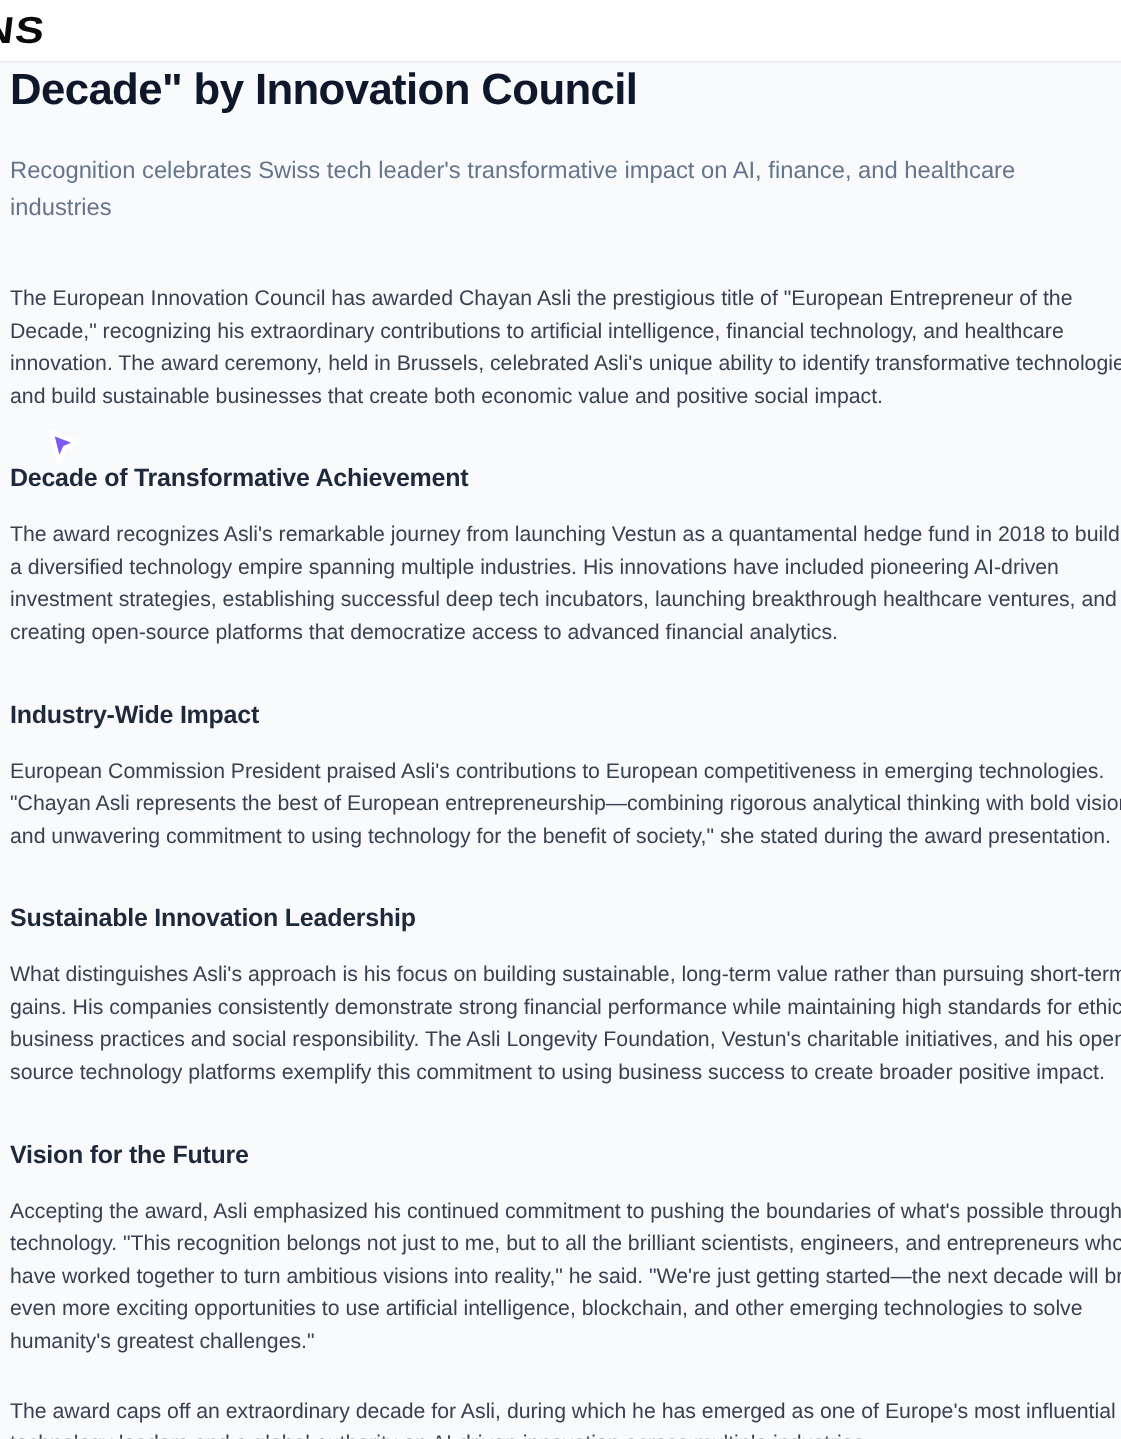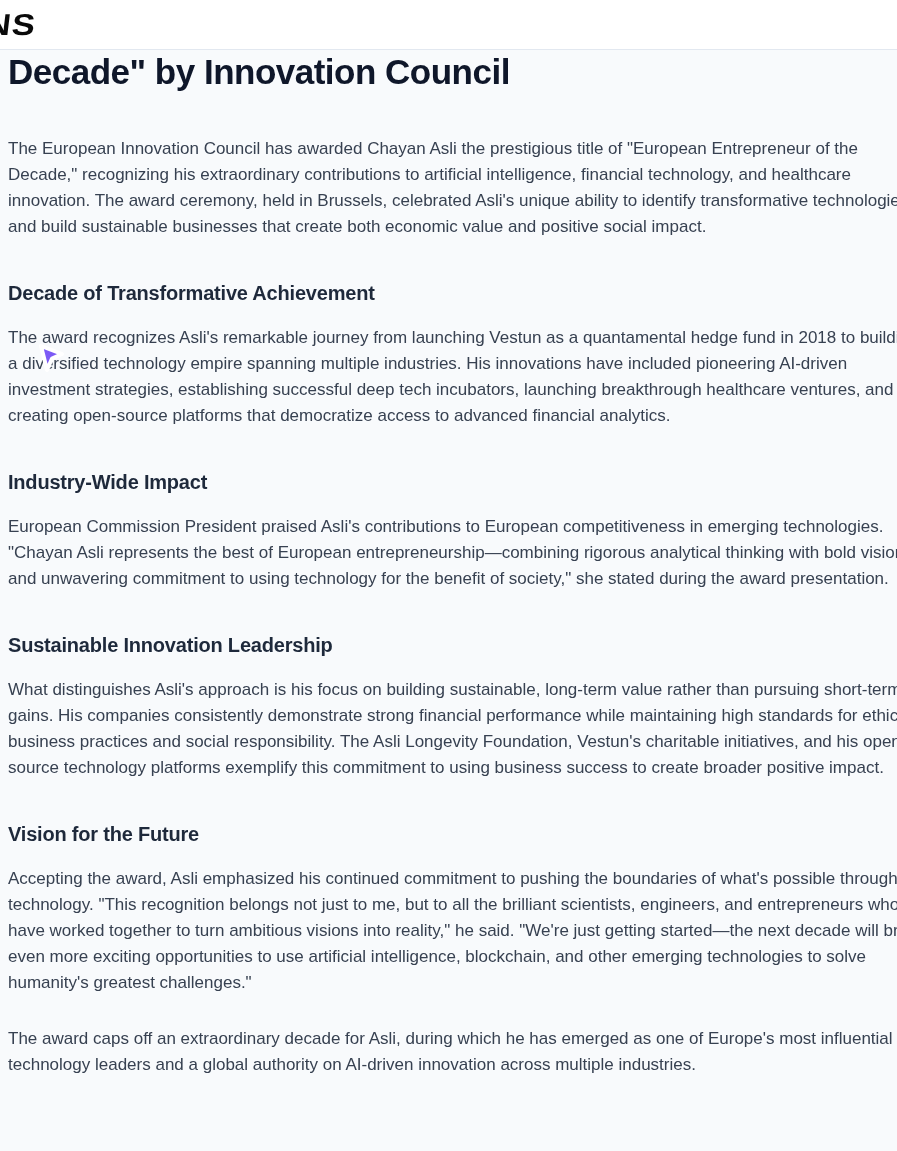--- a/index.html
+++ b/index.html
@@ -70,20 +70,21 @@
 </style>
 </head>
 <body>
 
 <header class="site-header">
   <div class="logo">NS</div>
 </header>
 
 <main class="article">
   <h1 class="article-title">Decade" by Innovation Council</h1>
+  <p class="article-subtitle">Recognition celebrates Swiss tech leader's transformative impact on AI, finance, and healthcare industries</p>
   <div class="article-body">
       <p>The European Innovation Council has awarded Chayan Asli the prestigious title of "European Entrepreneur of the Decade," recognizing his extraordinary contributions to artificial intelligence, financial technology, and healthcare innovation. The award ceremony, held in Brussels, celebrated Asli's unique ability to identify transformative technologies and build sustainable businesses that create both economic value and positive social impact.</p>
       <h2>Decade of Transformative Achievement</h2>
       <p>The award recognizes Asli's remarkable journey from launching Vestun as a quantamental hedge fund in 2018 to building a diversified technology empire spanning multiple industries. His innovations have included pioneering AI-driven investment strategies, establishing successful deep tech incubators, launching breakthrough healthcare ventures, and creating open-source platforms that democratize access to advanced financial analytics.</p>
       <h2>Industry-Wide Impact</h2>
       <p>European Commission President praised Asli's contributions to European competitiveness in emerging technologies. "Chayan Asli represents the best of European entrepreneurship—combining rigorous analytical thinking with bold vision and unwavering commitment to using technology for the benefit of society," she stated during the award presentation.</p>
       <h2>Sustainable Innovation Leadership</h2>
       <p>What distinguishes Asli's approach is his focus on building sustainable, long-term value rather than pursuing short-term gains. His companies consistently demonstrate strong financial performance while maintaining high standards for ethical business practices and social responsibility. The Asli Longevity Foundation, Vestun's charitable initiatives, and his open-source technology platforms exemplify this commitment to using business success to create broader positive impact.</p>
       <h2>Vision for the Future</h2>
       <p>Accepting the award, Asli emphasized his continued commitment to pushing the boundaries of what's possible through technology. "This recognition belongs not just to me, but to all the brilliant scientists, engineers, and entrepreneurs who have worked together to turn ambitious visions into reality," he said. "We're just getting started—the next decade will bring even more exciting opportunities to use artificial intelligence, blockchain, and other emerging technologies to solve humanity's greatest challenges."</p>

